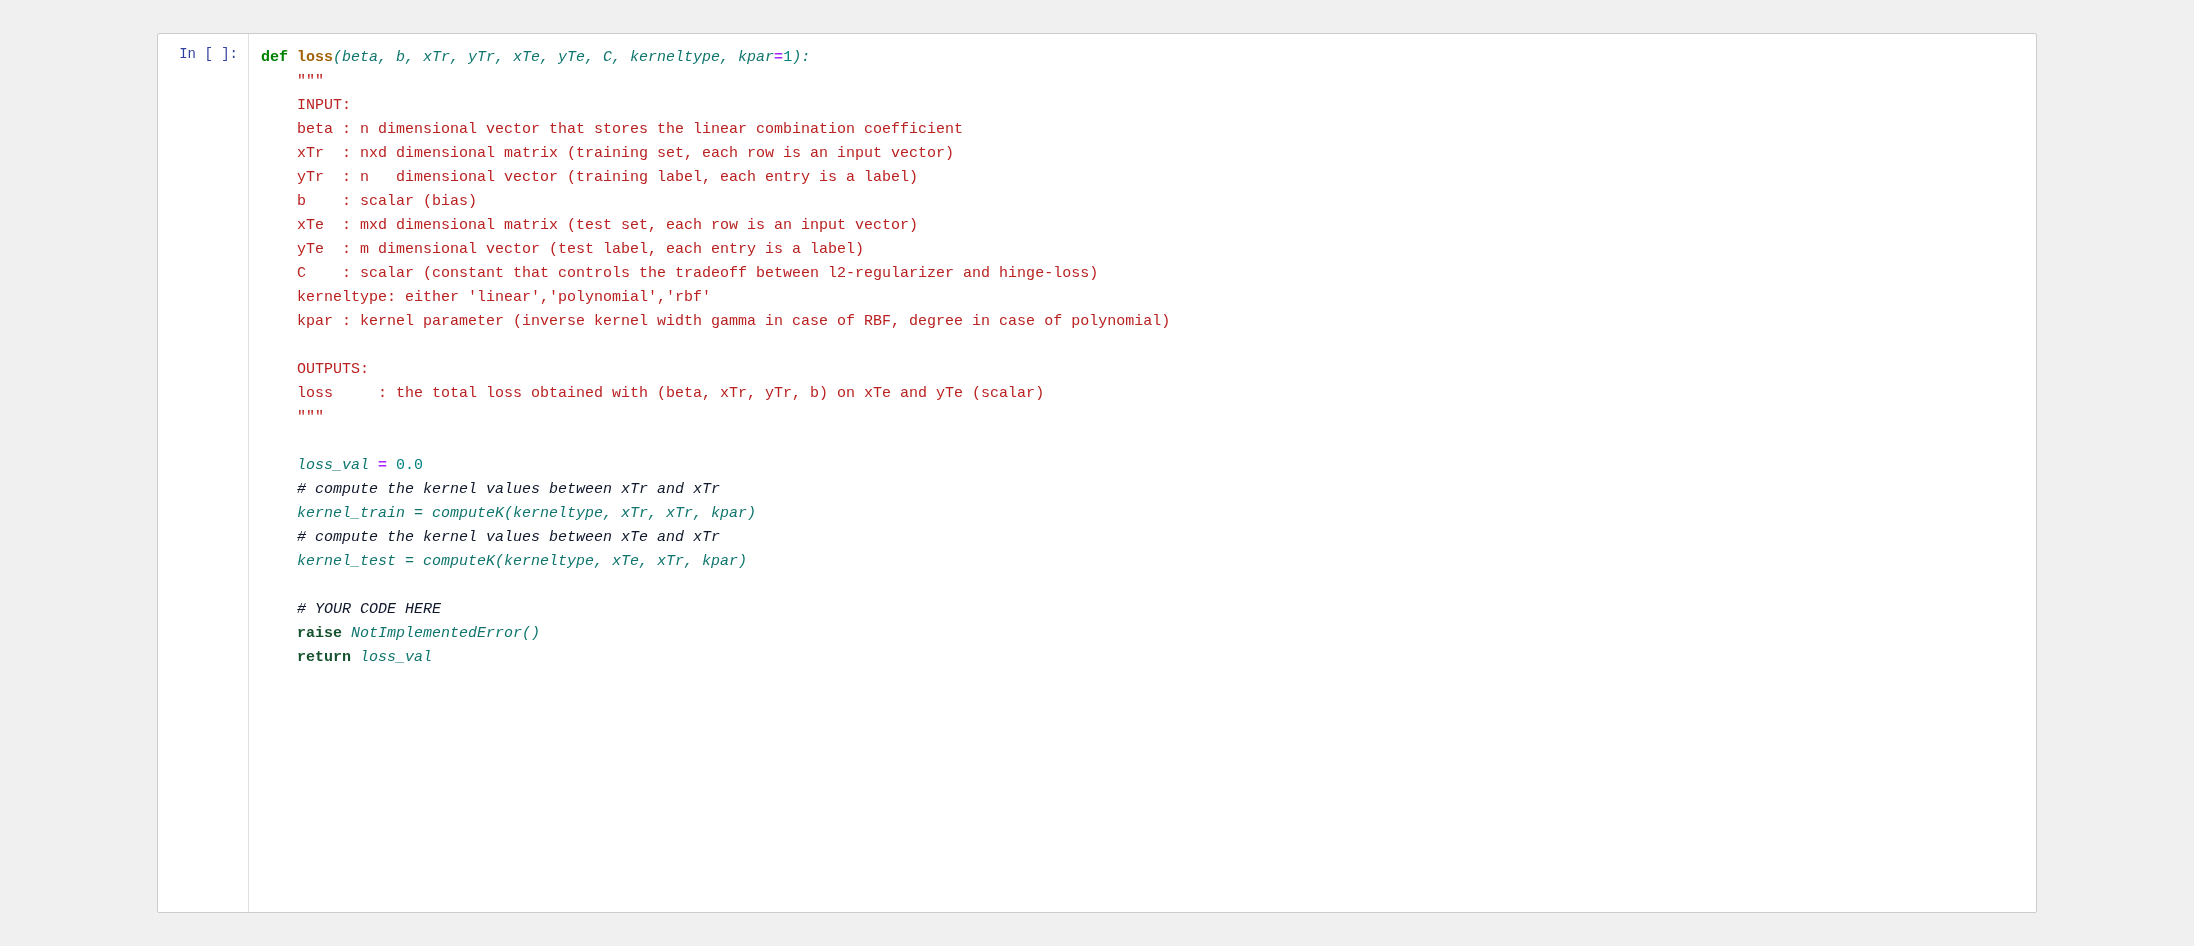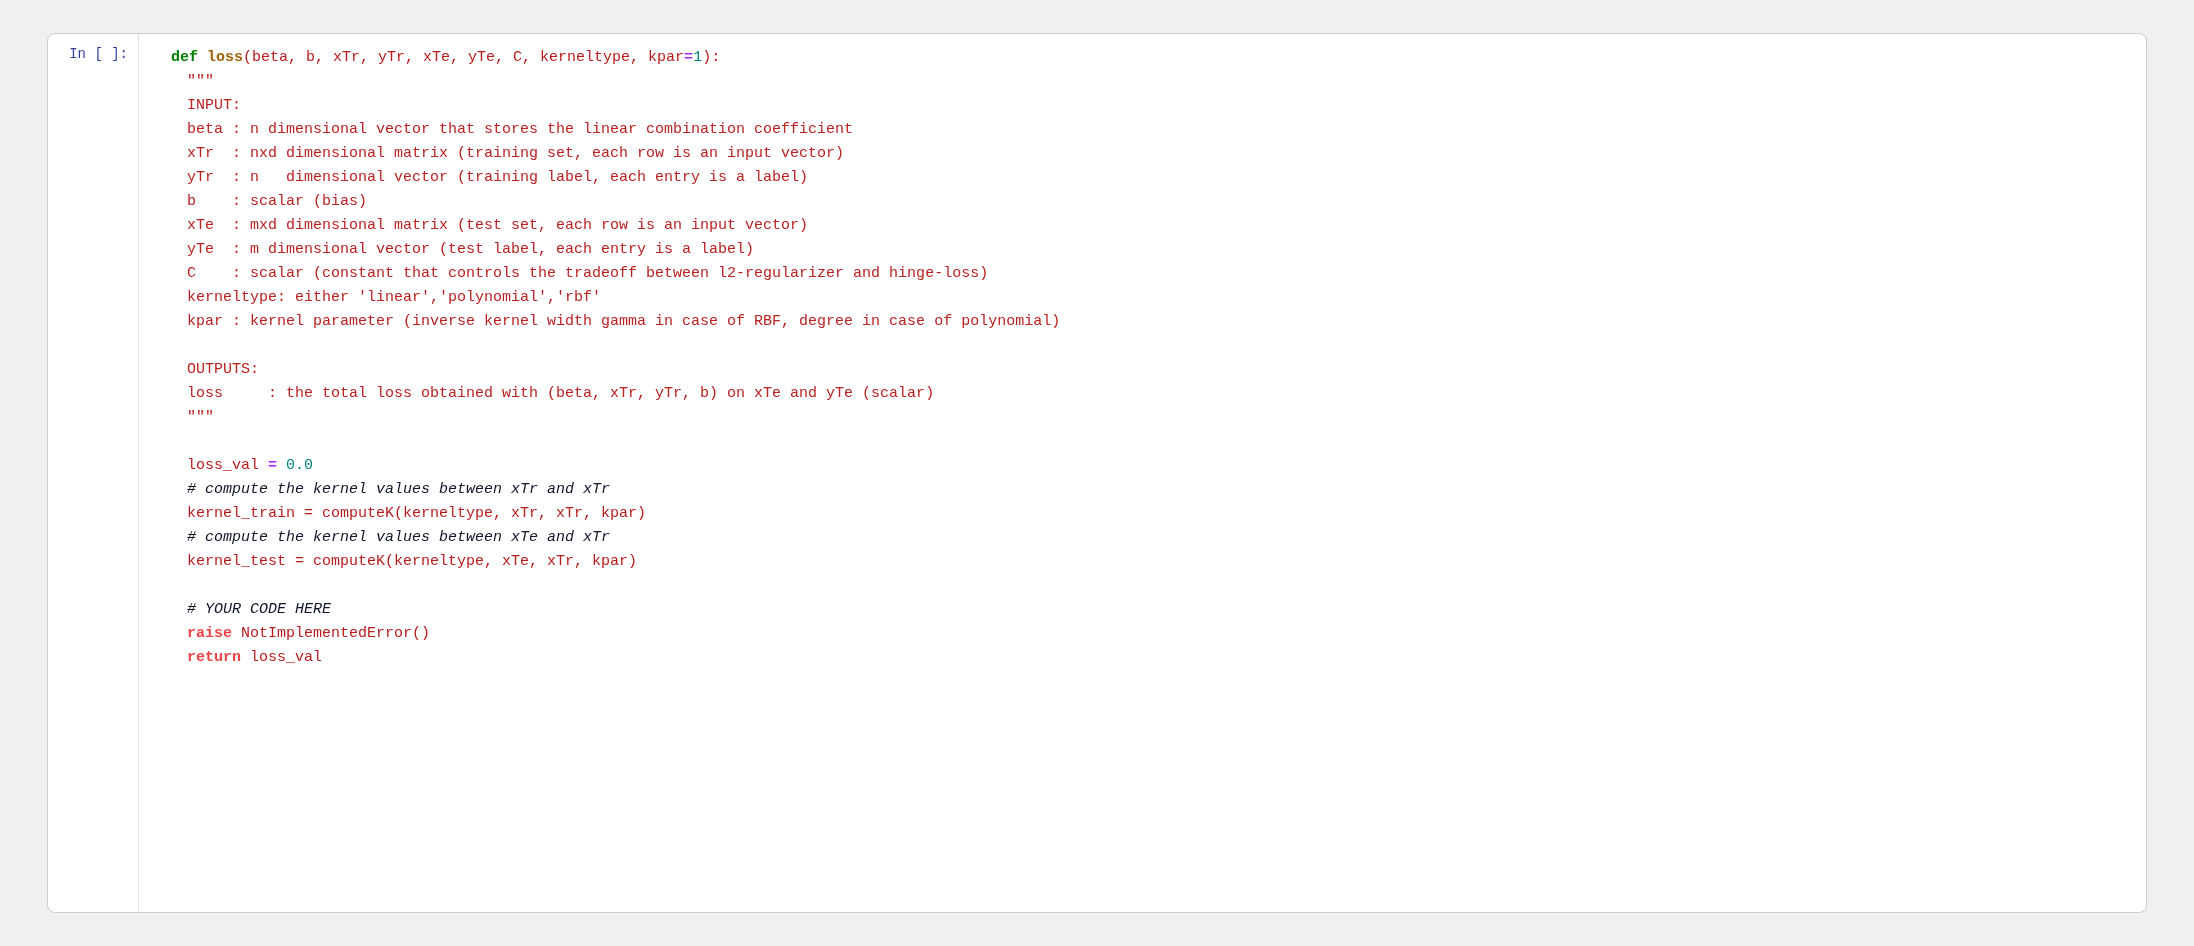--- a/index.html
+++ b/index.html
@@ -14,24 +14,24 @@
       display: flex;
       justify-content: center;
       align-items: center;
       min-height: 100vh;
       padding: 20px;
     }
 
     .notebook-cell {
       background-color: #ffffff;
       border: 1px solid #cccccc;
-      border-radius: 8px;
+      border-radius: 2px;
       display: flex;
       flex-direction: row;
-      width: 2100px;
+      width: 1880px;
       min-height: 880px;
     }
 
     .cell-prompt {
       padding: 12px 10px 12px 10px;
       min-width: 90px;
       color: #303f9f;
       font-size: 14px;
       white-space: nowrap;
       flex-shrink: 0;
@@ -47,27 +47,27 @@
       border-left: 1px solid #e0e0e0;
     }
 
     .code-block {
       font-size: 15px;
       line-height: 1.6;
       white-space: pre;
     }
 
     
-    .kw-def    { color: #008000; font-weight: bold; margin-left: 20px; }
+    .kw-def    { color: #008000; font-weight: bold; }
     .fn-name   { color: #a16207; font-weight: bold; }
-    .kw-other  { color: #ef4444; font-weight: bold; }
+    .kw-other  { color: #14532d; font-weight: bold; }
     .number    { color: #008080; }
     .comment   { color: #0f172a; font-style: italic; }
     .docstring { color: #ba2121; }
-    .plain     { color: #b91c1c; }
+    .plain     { color: #0f766e; font-style: italic; }
     .assign    { color: #aa22ff; font-weight: bold; }
   </style>
 </head>
 <body>
 
 <div class="notebook-cell">
   <div class="cell-prompt">
     <span>In [ ]:</span>
   </div>
   <div class="cell-content">

